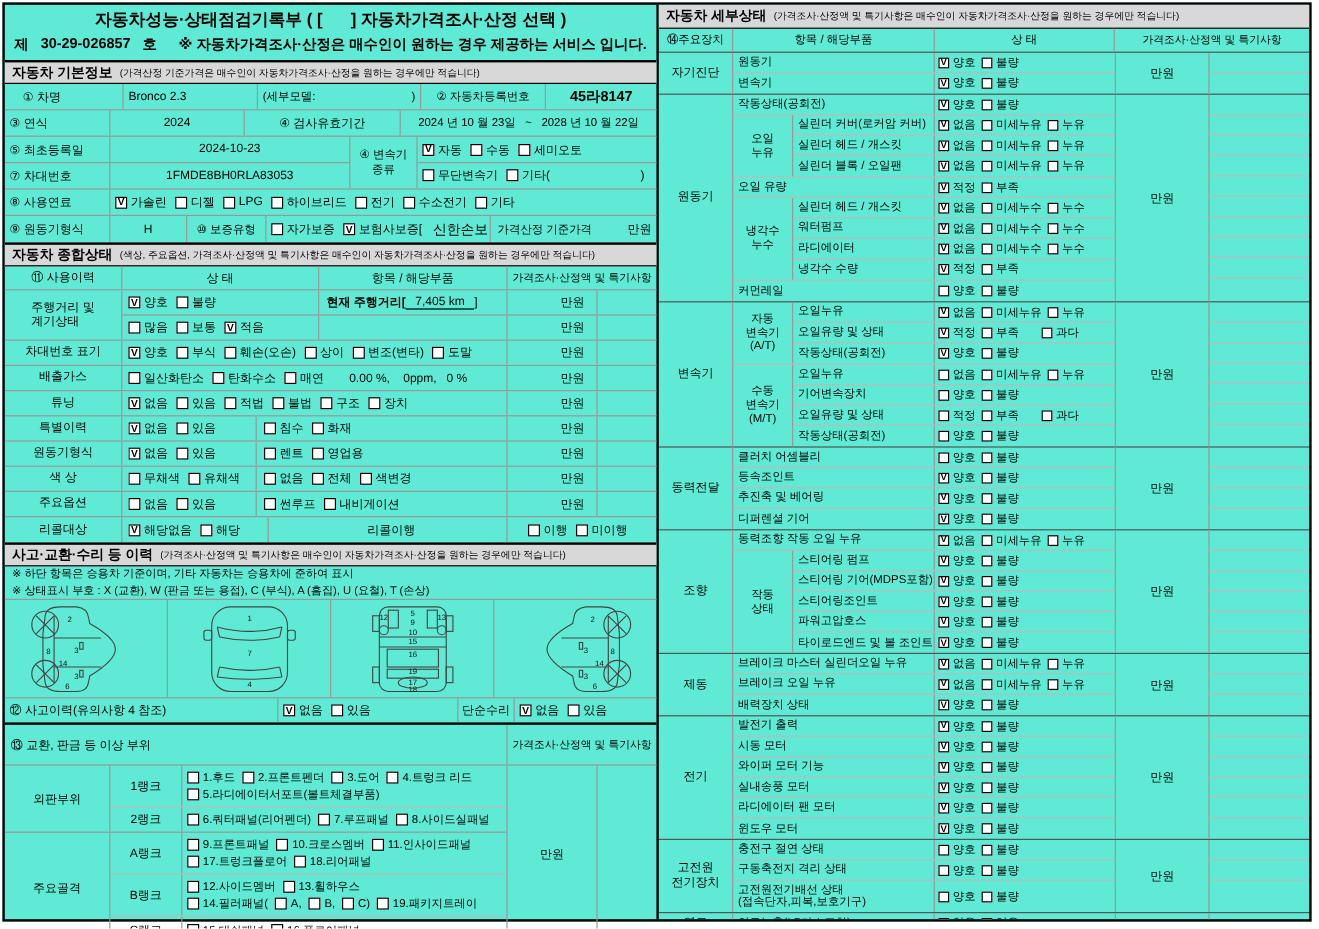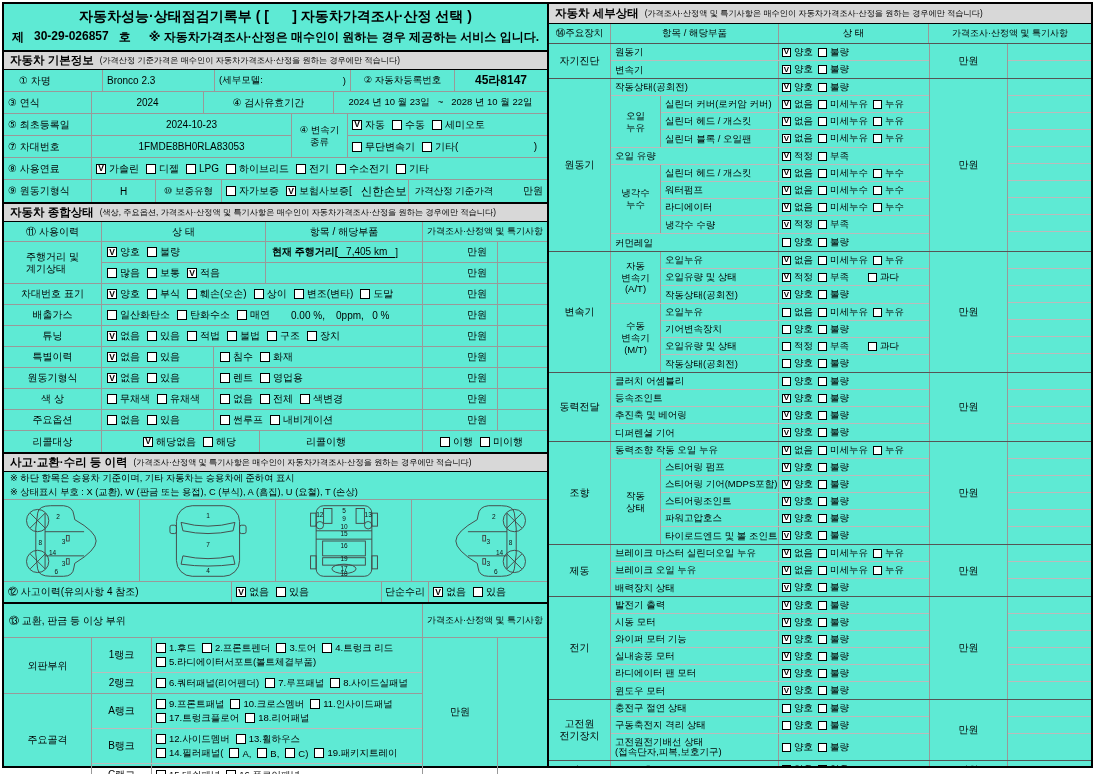--- a/index.html
+++ b/index.html
@@ -493,21 +493,21 @@
                   <span class="bx"></span>
                   <span class="cl">내비게이션</span>
                 </span>
               </div>
             </div>
             <div class="oprice">만원</div>
             <div class="onote"></div>
           </div>
         </div>
 
-    <div class="orow" style="border-bottom:none;gap:36px;">
+    <div class="orow" style="border-bottom:none;">
       <div class="olbl">리콜대상</div>
       <div class="ostate" style="padding-left:5px;">
         <div class="sA" style="width:117px;">
               <span class="cb">
                 <span class="bx">V</span>
                 <span class="cl">해당없음</span>
               </span>
               <span class="cb">
                 <span class="bx"></span>
                 <span class="cl">해당</span>

